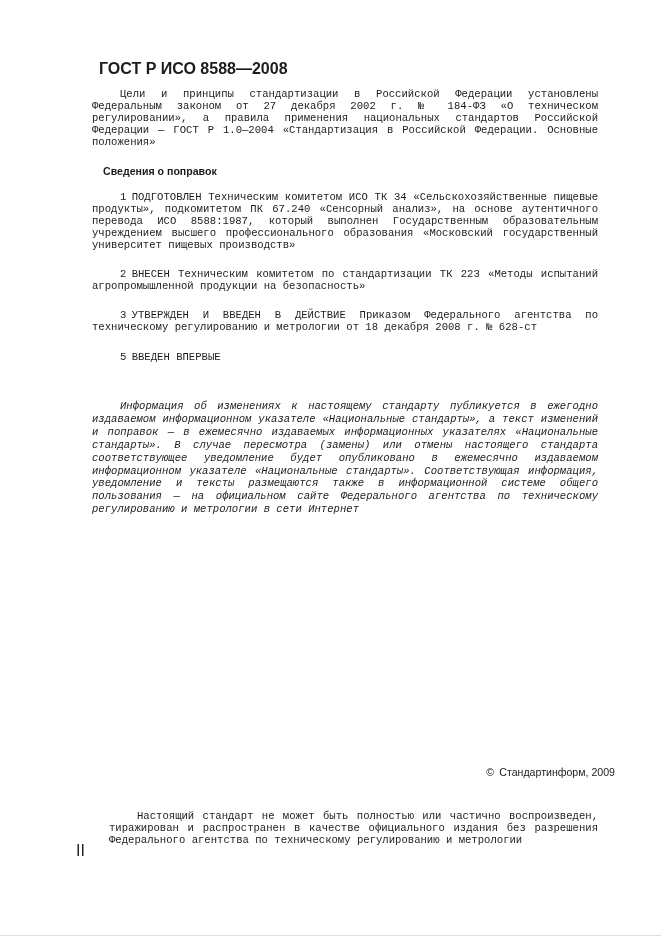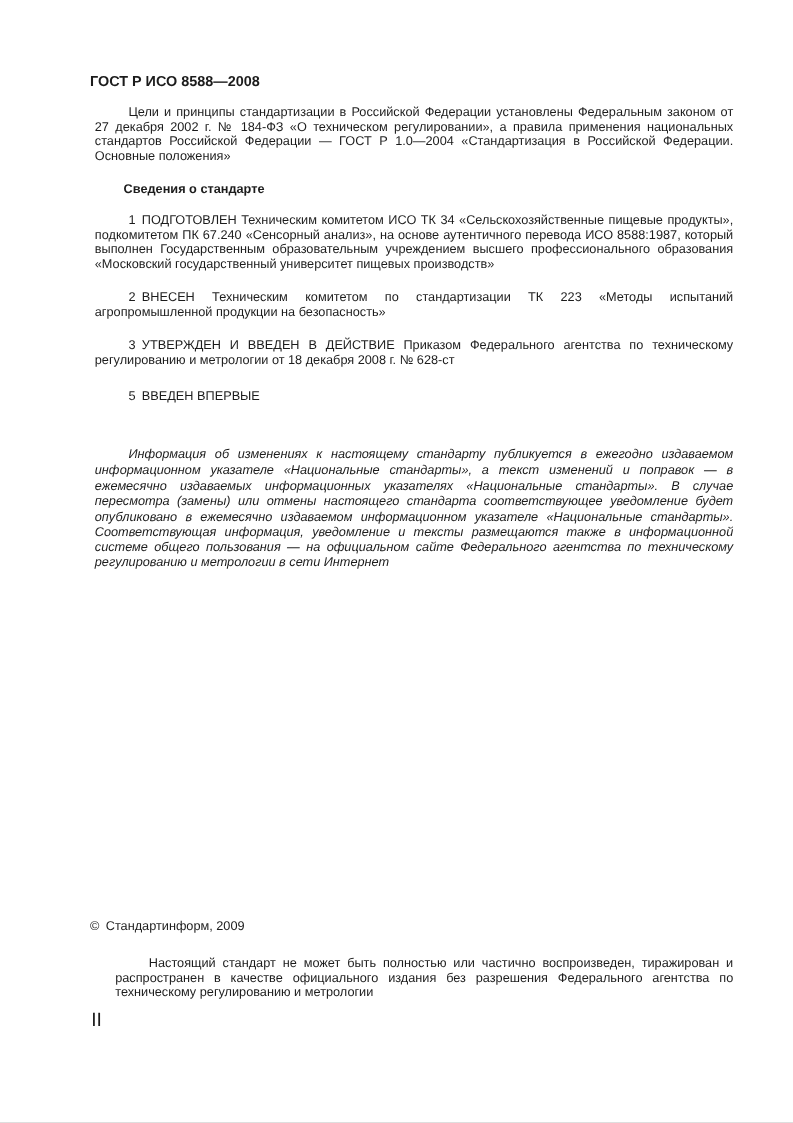--- a/index.html
+++ b/index.html
@@ -14,38 +14,40 @@
     margin: 0 auto;
     background: #ffffff;
     color: #1c1c1c;
     font-family: "Liberation Sans", sans-serif;
     box-sizing: border-box;
     padding: 62px 46px 0 75px;
     border-bottom: 1px solid #dedede;
     overflow: hidden;
   }
   .doc-number {
-    font-size: 12px;
+    font-size: 16px;
     line-height: 13px;
     font-weight: bold;
+    margin-left: 24px;
   }
   .doc-title {
     margin: 17px 0 0 0;
     text-align: center;
     font-size: 13.5px;
     line-height: 16px;
     font-weight: bold;
   }
   p.body {
-    margin: 4px;
+    margin: 17px;
     font-size: 10.6px;
     line-height: 12px;
     text-align: justify;
     text-indent: 28px;
     white-space: pre-wrap;
+    font-family: Liberation Mono, monospace;
   }
   p.intro { margin-top: 13px; }
   .section-heading {
     margin: 16px 0 0 0;
     font-size: 10.6px;
     line-height: 12px;
     font-weight: bold;
     text-indent: 28px;
   }
   p.item-1 { margin-top: 14px; }
@@ -60,21 +62,21 @@
     line-height: 12.9px;
   }
   .copyright-line {
     position: absolute;
     top: 766px;
     right: 46px;
     left: 75px;
     margin: 0;
     font-size: 10.6px;
     line-height: 12px;
-    text-align: left;
+    text-align: right;
   }
   .restriction {
     position: absolute;
     top: 793px;
     left: 92px;
     right: 46px;
   }
   .page-number {
     position: absolute;
     top: 845px;
@@ -86,21 +88,21 @@
 </head>
 <body>
 
 <div class="page">
 
   <div class="doc-number">ГОСТ Р ИСО 8588—2008</div>
 
 
   <p class="body intro">Цели и принципы стандартизации в Российской Федерации установлены Федеральным законом от 27 декабря 2002 г. № 184-ФЗ «О техническом регулировании», а правила применения национальных стандартов Российской Федерации — ГОСТ Р 1.0—2004 «Стандартизация в Российской Федерации. Основные положения»</p>
 
-  <div class="section-heading">Сведения о стандарте</div>
+  <div class="section-heading">Сведения о поправок</div>
 
   <p class="body item-1">1 ПОДГОТОВЛЕН Техническим комитетом ИСО ТК 34 «Сельскохозяйственные пищевые продукты», подкомитетом ПК 67.240 «Сенсорный анализ», на основе аутентичного перевода ИСО 8588:1987, который выполнен Государственным образовательным учреждением высшего профессионального образования «Московский государственный университет пищевых производств»</p>
 
   <p class="body item-2">2 ВНЕСЕН Техническим комитетом по стандартизации ТК 223 «Методы испытаний агропромышленной продукции на безопасность»</p>
 
   <p class="body item-3">3 УТВЕРЖДЕН И ВВЕДЕН В ДЕЙСТВИЕ Приказом Федерального агентства по техническому регулированию и метрологии от 18 декабря 2008 г. № 628-ст</p>
 
 
 
   <p class="body item-5">5 ВВЕДЕН ВПЕРВЫЕ</p>

